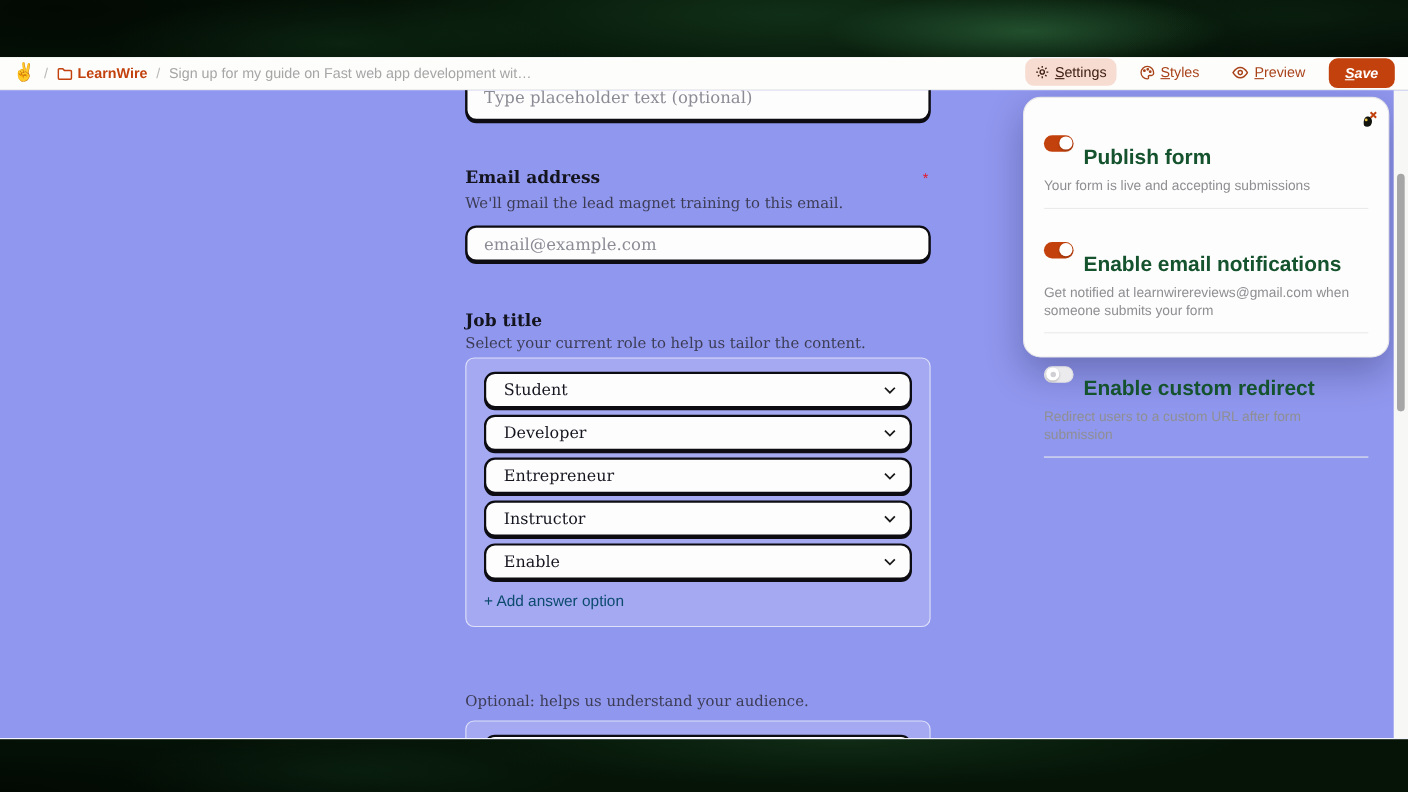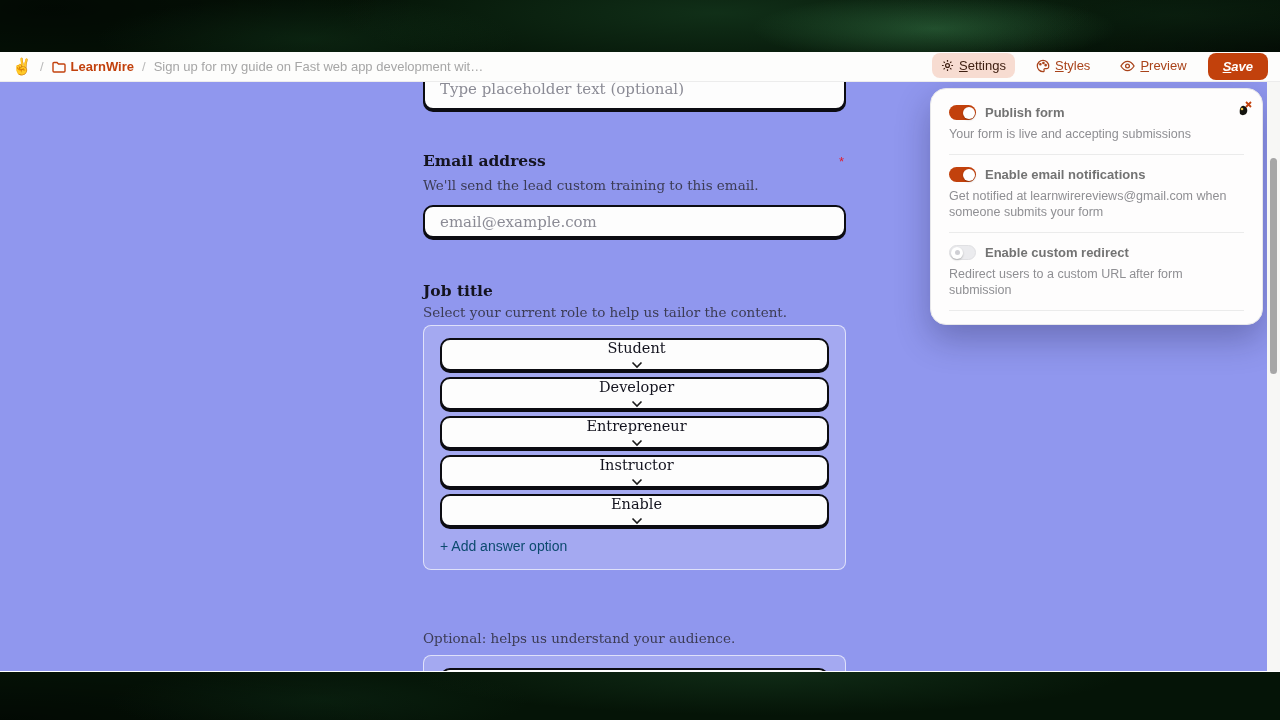--- a/index.html
+++ b/index.html
@@ -59,41 +59,41 @@
 
   .field-label { position:absolute; left:0; font-family:"DejaVu Serif", serif; font-weight:bold;
     font-size:15.5px; color:#14141f; }
   .field-help { position:absolute; left:0; font-family:"DejaVu Serif", serif; font-size:13.5px; color:#3c3c55; }
   .req-star { position:absolute; right:2px; color:#e11d2e; font-size:13px; }
 
   .option-card { position:absolute; left:0; width:423px; background:rgba(255,255,255,0.18);
     border:1px solid rgba(255,255,255,0.65); border-radius:8px; padding:12px 16px 10px 16px; }
   .select-row { position:relative; height:33px; background:#fdfdfd; border:2.5px solid #0c0c12;
     border-radius:10px; box-shadow:0 2px 0 #0c0c12; margin-bottom:6px; display:flex; align-items:center;
-    padding:0 12px 0 16px; cursor:pointer;flex-direction:column; }
+    padding:0 12px 0 16px; cursor:pointer; }
   .select-row span.opt-label { font-family:"DejaVu Serif", serif; font-size:14.5px; color:#14141f; flex:1; }
   .chev { flex:none; }
   .add-option { margin-top:9px; font-size:14px; color:#0c4a6e; cursor:pointer; background:none; border:none;
     font-family:"Liberation Sans", sans-serif; padding:2px 0; display:block; }
 
   
   .settings-panel { position:absolute; left:930px; top:6px; width:333px; height:237px; background:#fefdfd;
     border:1px solid #e7e7ea; border-radius:16px; box-shadow:0 14px 34px rgba(20,20,60,0.30); padding:16px 18px; }
   .srow { position:relative; }
   .srow-head { display:flex; align-items:center; gap:9px; margin-bottom:6px; }
   .toggle { width:27px; height:15px; border-radius:9px; position:relative; flex:none; cursor:pointer; }
   .toggle.on { background:#c2410c; }
   .toggle.off { background:#ebebee; border:1px solid #e0e0e3; }
   .toggle .knob { position:absolute; top:1.5px; width:12px; height:12px; border-radius:50%; background:#fff;
     box-shadow:0 1px 2px rgba(0,0,0,0.25); }
   .toggle.on .knob { right:1.5px; }
   .toggle.off .knob { left:1px; top:0.5px; }
   .toggle.off .knob::after { content:""; position:absolute; left:3.5px; top:3.5px; width:5px; height:5px;
     border-radius:50%; background:#cfcfd4; }
-  .srow-label { font-size:13px; font-weight:bold; color:#737373; }
+  .srow-label { font-size:19px; font-weight:bold; color:#14532d;margin-top:28px; }
   .srow-desc { font-size:12.5px; line-height:16px; color:#8f8f93; margin-left:0; }
   .sdivider { border:none; border-top:1px solid #ebebeb; margin:12px 0; }
 
   
   .scroll-track { position:absolute; right:0; top:0; width:13px; height:589px; background:#f7f7f5; }
   .scroll-thumb { position:absolute; left:3px; top:76px; width:7px; height:216px; background:#a6a6a6; border-radius:4px; }
 
   .cursor-icon { position:absolute; left:1236px; top:17px; z-index:50; }
 </style>
 </head>
@@ -149,21 +149,21 @@
       </div>
     </div>
 
     <div class="page-area">
       <div class="form-col">
 
         <input class="brut-input" style="top: -14px; height: 42px;" placeholder="Type placeholder text (optional)">
 
         <div class="field-label" style="top:69px;">Email address</div>
         <div class="req-star" style="top:72px;">*</div>
-        <div class="field-help" style="top:95px;">We'll send the lead custom training to this email.</div>
+        <div class="field-help" style="top:95px;">We'll gmail the lead magnet training to this email.</div>
         <input class="brut-input" style="top: 123px; height: 33px;" placeholder="email@example.com">
 
         <div class="field-label" style="top:199px;">Job title</div>
         <div class="field-help" style="top:222px;">Select your current role to help us tailor the content.</div>
 
         <div class="option-card" style="top:243px; height:245px;">
           <div class="select-row">
             <span class="opt-label">Student</span>
             <svg class="chev" width="12" height="8" viewBox="0 0 12 8" fill="none" stroke="#1a1a1a" stroke-width="1.6">
                 <path d="M1.5 1.5 L6 6 L10.5 1.5"></path>

